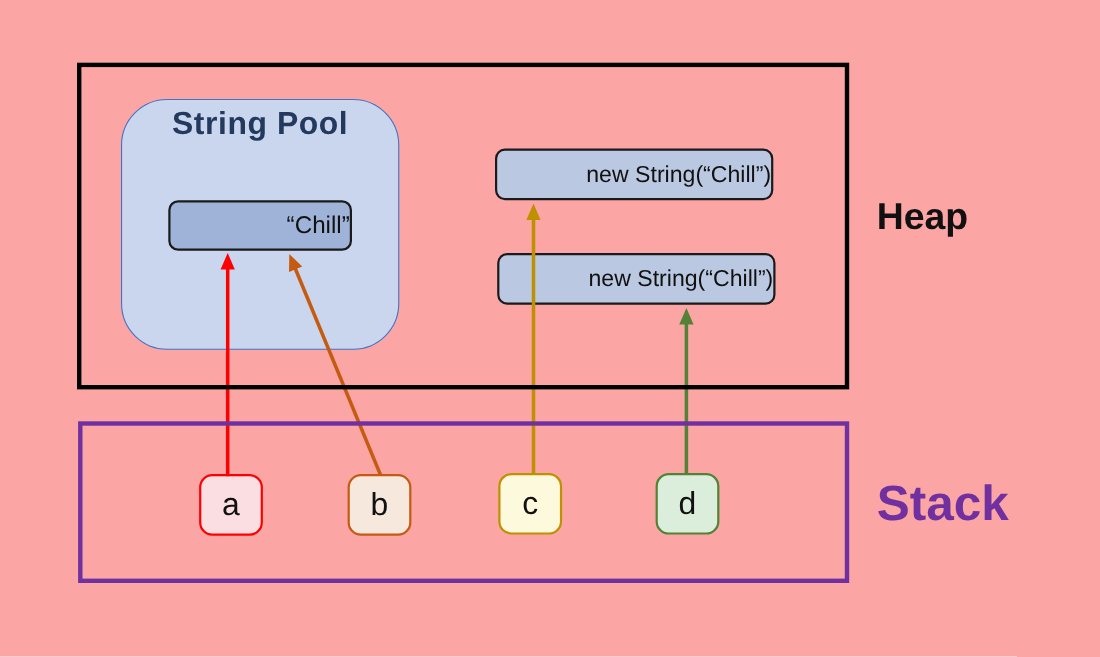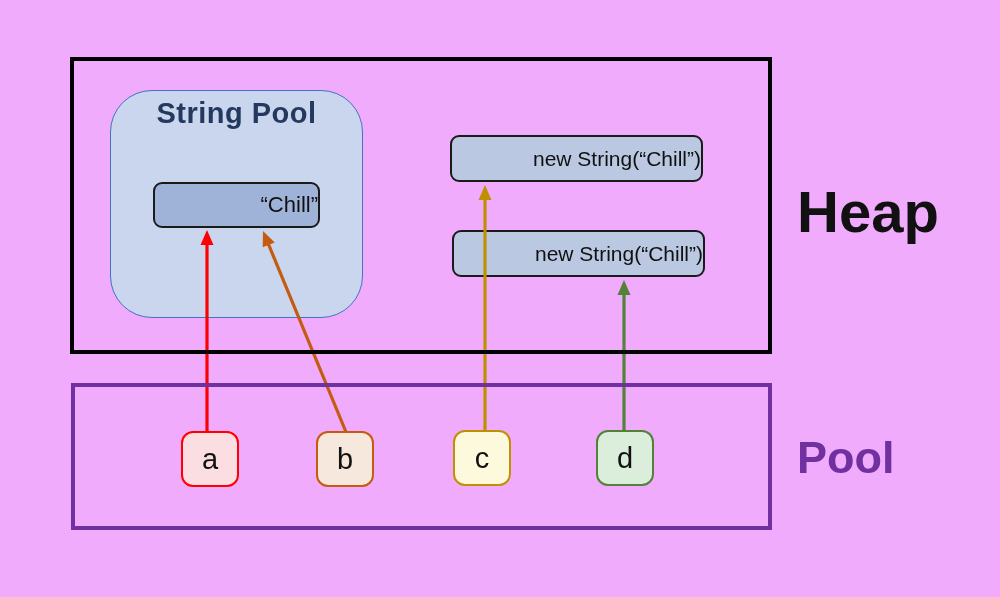--- a/index.html
+++ b/index.html
@@ -1,17 +1,17 @@
 <!DOCTYPE html>
 <html><head>
 <meta charset="utf-8">
 <style>
   html,body{margin:0;padding:0;background:#ffffff;}
   body{font-family:"Liberation Sans","DejaVu Sans",sans-serif;}
-  #canvas{position:relative;width:1000px;height:597px;background:#f0abfc;overflow:hidden;}
+  #canvas{position:relative;width:1000px;height:597px;background:#fca5a5;overflow:hidden;}
 
   
   .fill-layer{position:absolute;inset:0;z-index:1;}
   #arrow-layer{position:absolute;inset:0;z-index:2;pointer-events:none;}
   .frame-layer{position:absolute;z-index:3;background:transparent;box-sizing:border-box;}
   .side-label{position:absolute;z-index:4;font-weight:bold;}
 
   
   .heap-frame{left:70px;top:57px;width:702px;height:297px;border:4px solid #000000;}
   
@@ -32,21 +32,21 @@
 
   
   .var-box{position:absolute;width:58px;height:56px;box-sizing:border-box;border-radius:12px;
     border:2.5px solid #000;display:flex;align-items:center;justify-content:center;
     font-size:29px;color:#111;}
   .var-a{left:181px;top:431px;}
   .var-b{left:316px;top:431px;}
   .var-c{left:453px;top:430px;}
   .var-d{left:596px;top:430px;}
 
-  .heap-label{left:797px;top:178px;font-size:58px;color:#111111;}
+  .heap-label{left:797px;top:178px;font-size:34px;color:#111111;}
   .stack-label{left:797px;top:432px;font-size:45px;color:#7030A0;}
 </style>
 </head>
 <body>
 
 <div id="canvas">
 
   <div class="fill-layer">
 
     <div class="string-pool" style="background: rgb(201, 214, 238); border-color: rgb(68, 114, 196);"></div>
@@ -96,15 +96,15 @@
       <g>
         <line x1="624" y1="431" x2="624" y2="291" stroke="#538135" stroke-width="3.2"></line>
         <polygon points="624,280 630.5,295 617.5,295" fill="#538135"></polygon>
       </g>
     </svg>
 
   <div class="frame-layer heap-frame" style="border-color: rgb(0, 0, 0);"></div>
   <div class="frame-layer stack-frame" style="border-color: rgb(112, 48, 160);"></div>
 
   <div class="side-label heap-label" style="color: rgb(17, 17, 17);">Heap</div>
-  <div class="side-label stack-label" style="color: rgb(112, 48, 160);">Pool</div>
+  <div class="side-label stack-label" style="color: rgb(112, 48, 160);">Stack</div>
 
 </div>
 
 </body></html>

